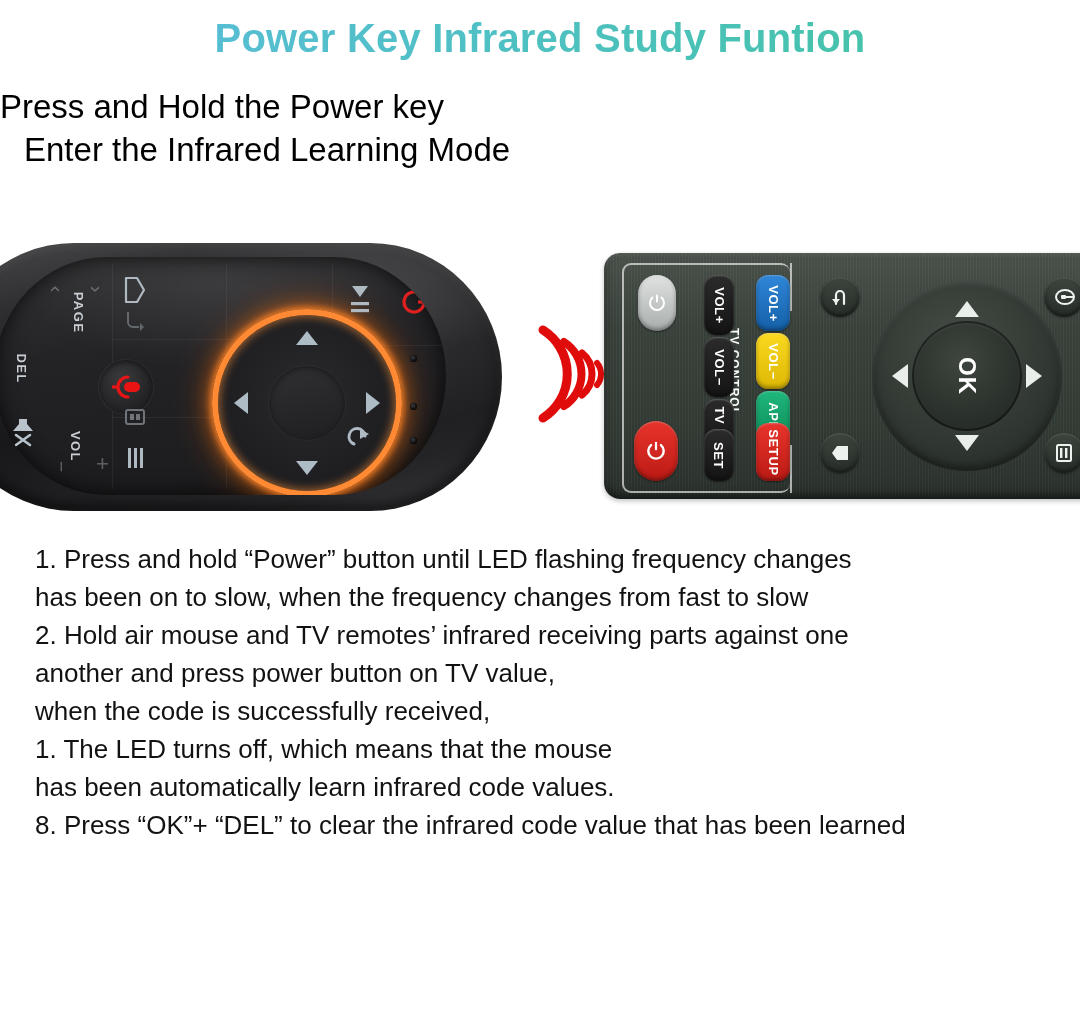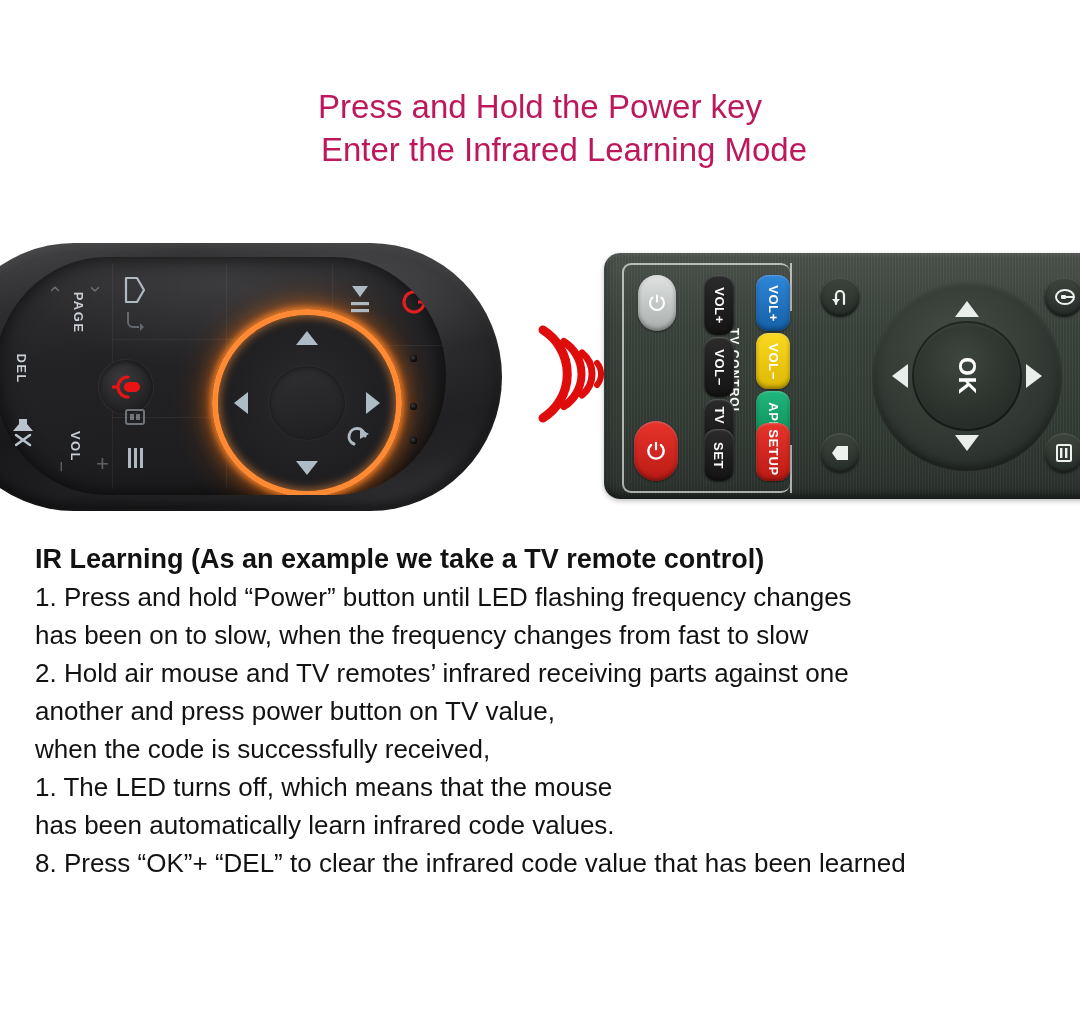--- a/index.html
+++ b/index.html
@@ -14,22 +14,22 @@
   
   .title{
     position:absolute;left:0;top:16px;width:1080px;text-align:center;
     font-size:40px;font-weight:bold;letter-spacing:.2px;
     background:linear-gradient(90deg,#5cbcdd 0%,#4fc0c4 45%,#41c49e 100%);
     -webkit-background-clip:text;background-clip:text;
     color:transparent;-webkit-text-fill-color:transparent;
     white-space:nowrap;
   }
   .subtitle{
-    position:absolute;left:0;width:1080px;text-align:center;
-    color:#be185d;font-size:33px;white-space:nowrap;
+    position:absolute;left:0;width:1080px;
+    color:#000000;font-size:33px;white-space:nowrap;
   }
   .sub1{top:88px;}
   .sub2{top:131px;padding-left:24px;}
 
   
   .airmouse{position:absolute;left:-58px;top:243px;width:570px;height:272px;}
   .am-body{
     position:absolute;left:0;top:0;width:560px;height:268px;
     border-radius:132px/134px;
     background:
@@ -162,20 +162,21 @@
   
   .bodytext{position:absolute;left:35px;top:540px;width:1020px;color:#121212;}
   .bt-head{font-size:27px;font-weight:bold;line-height:38px;white-space:nowrap;}
   .bt-line{font-size:26px;line-height:38px;white-space:nowrap;}
 </style>
 </head>
 <body>
 
 <div class="page">
 
+  <div class="title">Power Key Infrared Study Funtion</div>
   <div class="subtitle sub1">Press and Hold the Power key</div>
   <div class="subtitle sub2">Enter the Infrared Learning Mode</div>
 
   <div class="airmouse">
     <div class="am-body"></div>
     <div class="am-face">
 
       <div class="am-sep" style="left:118px;top:6px;width:1px;height:226px;"></div>
       <div class="am-sep" style="left:232px;top:6px;width:1px;height:226px;"></div>
       <div class="am-sep" style="left:338px;top:6px;width:1px;height:226px;"></div>
@@ -367,21 +368,20 @@
         <span class="tv-arr tv-rt"></span>
         <div class="tv-ok">
           <span>OK</span>
         </div>
       </div>
 
     </div>
   </div>
 
   <div class="bodytext">
-    <div class="bt-head">IR Learning (As an example we take a TV remote control)</div>
     <div class="bt-line">1. Press and hold “Power” button until LED flashing frequency changes</div>
     <div class="bt-line">has been on to slow, when the frequency changes from fast to slow</div>
     <div class="bt-line">2. Hold air mouse and TV remotes’ infrared receiving parts against one</div>
     <div class="bt-line">another and press power button on TV value,</div>
     <div class="bt-line">when the code is successfully received,</div>
     <div class="bt-line">1. The LED turns off, which means that the mouse</div>
     <div class="bt-line">has been automatically learn infrared code values.</div>
     <div class="bt-line">8. Press “OK”+ “DEL” to clear the infrared code value that has been learned</div>
   </div>
 

